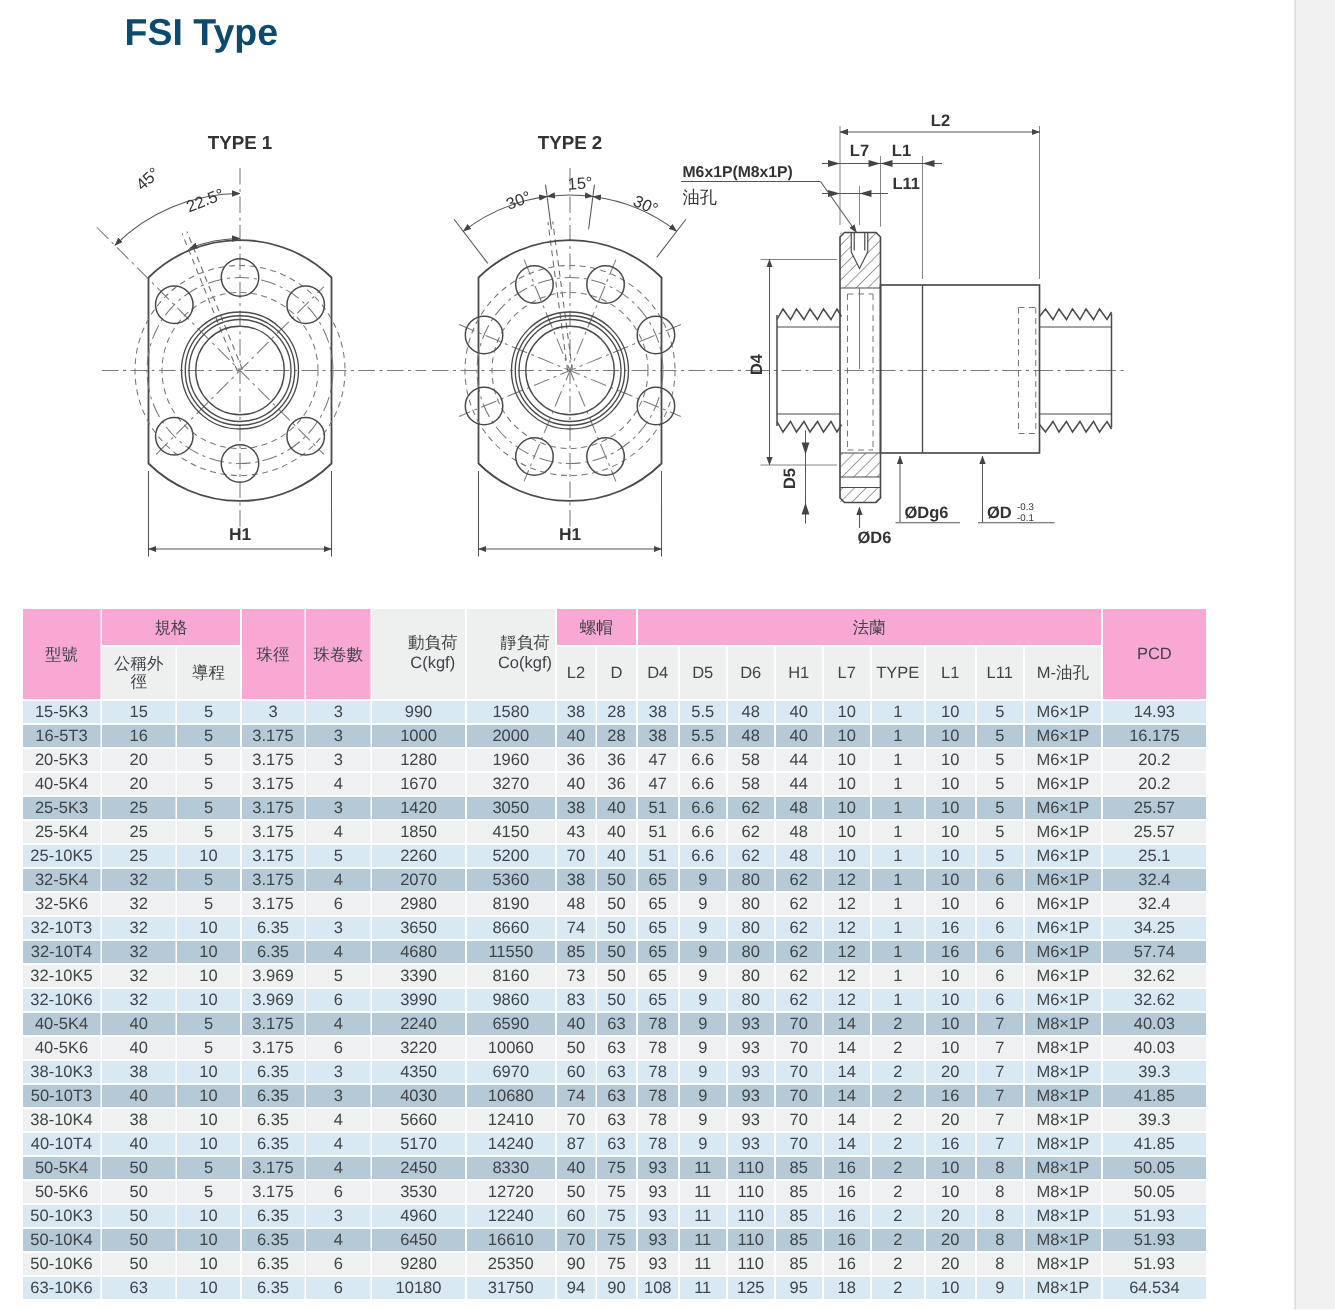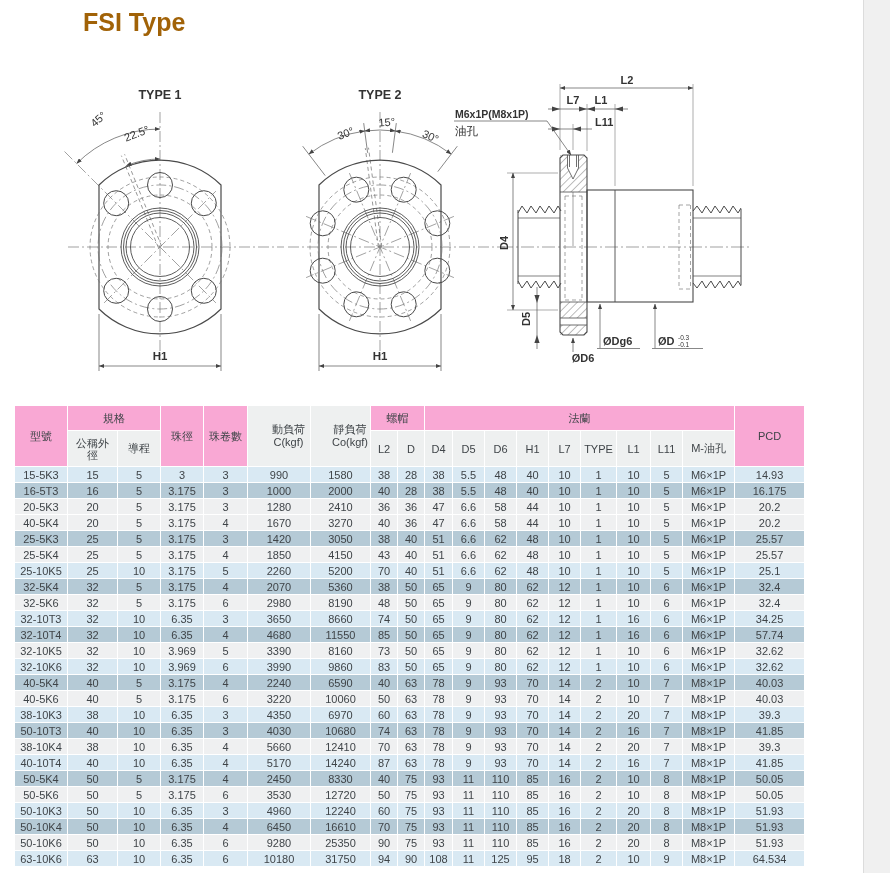--- a/index.html
+++ b/index.html
@@ -3,21 +3,21 @@
 <meta charset="utf-8">
 <style>
   html,body{margin:0;padding:0;}
   body{
     width:890px;height:873px;position:relative;background:#ffffff;
     font-family:"Liberation Sans", sans-serif;color:#3c4043;overflow:hidden;
   }
   .right-strip{position:absolute;top:0;left:863px;width:27px;height:873px;
     background:#f0f0f0;border-left:1px solid #dcdcdc;}
   .page-title{position:absolute;left:83px;top:8px;font-size:25px;font-weight:bold;
-    color:#a16207;letter-spacing:0px;}
+    color:#0c4a6e;letter-spacing:0px;}
   svg{position:absolute;}
   svg text{font-family:"Liberation Sans", sans-serif;fill:#333;}
   .spec-table{position:absolute;left:14px;top:405px;}
   table{border-collapse:collapse;table-layout:fixed;width:790px;}
   th,td{border:1px solid #ffffff;text-align:center;vertical-align:middle;
     font-size:11px;font-weight:normal;padding:0;color:#3f4448;overflow:hidden;}
   thead tr.hr1{height:25px;}
   thead tr.hr2{height:36px;}
   tbody tr{height:16px;}
   .hb{background:#f9a8d4;}
@@ -362,21 +362,21 @@
           <td>M6×1P</td>
           <td>16.175</td>
         </tr>
         <tr class="r-light">
           <td>20-5K3</td>
           <td>20</td>
           <td>5</td>
           <td>3.175</td>
           <td>3</td>
           <td>1280</td>
-          <td>2410</td>
+          <td>1960</td>
           <td>36</td>
           <td>36</td>
           <td>47</td>
           <td>6.6</td>
           <td>58</td>
           <td>44</td>
           <td>10</td>
           <td>1</td>
           <td>10</td>
           <td>5</td>

